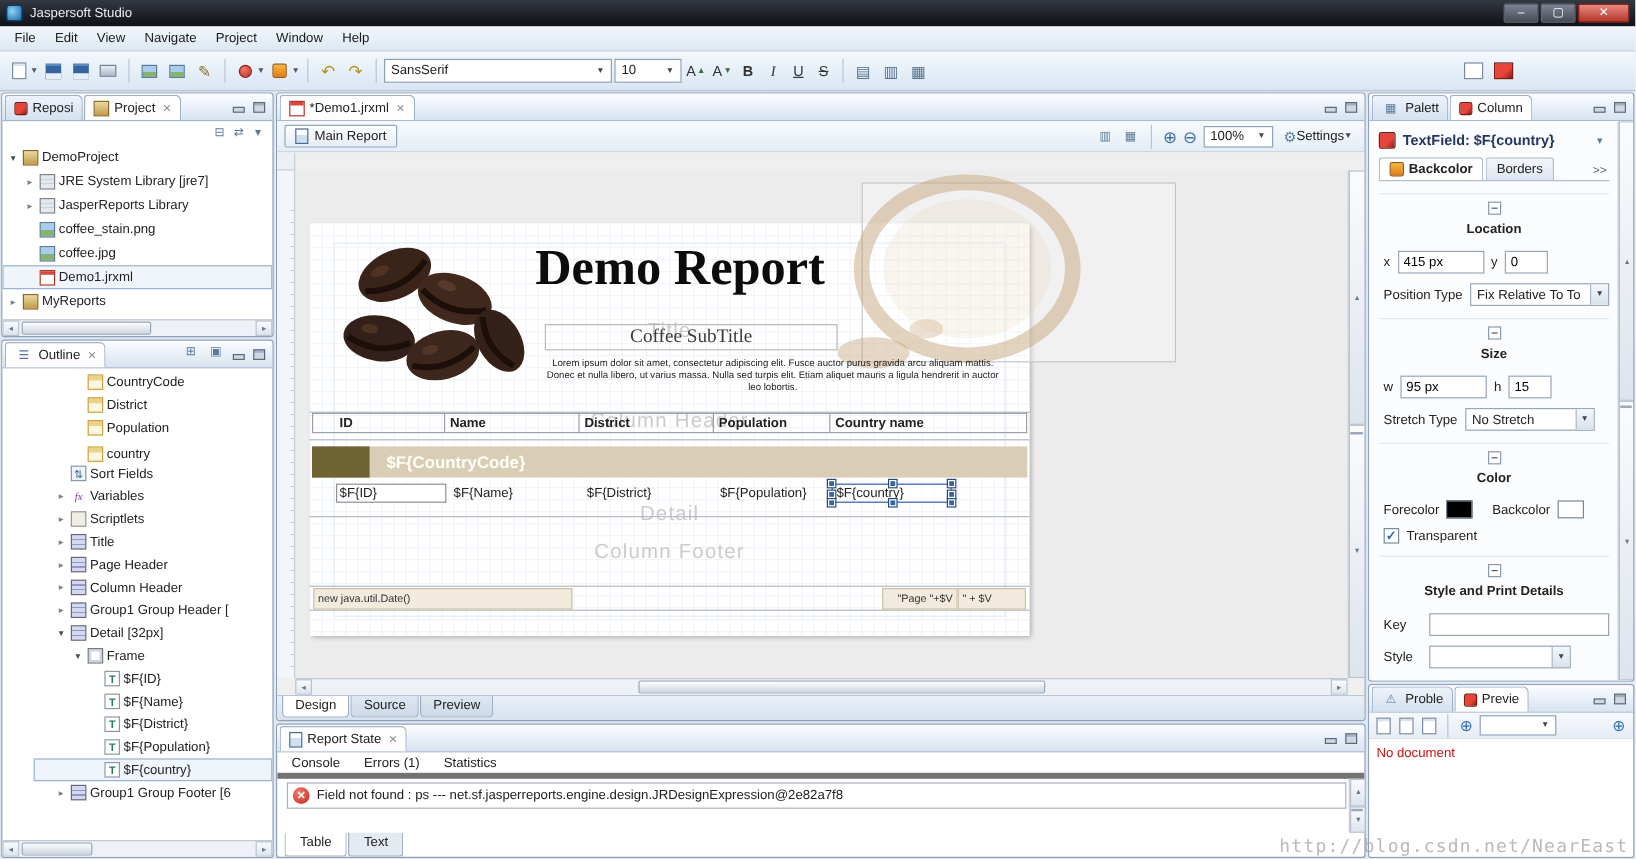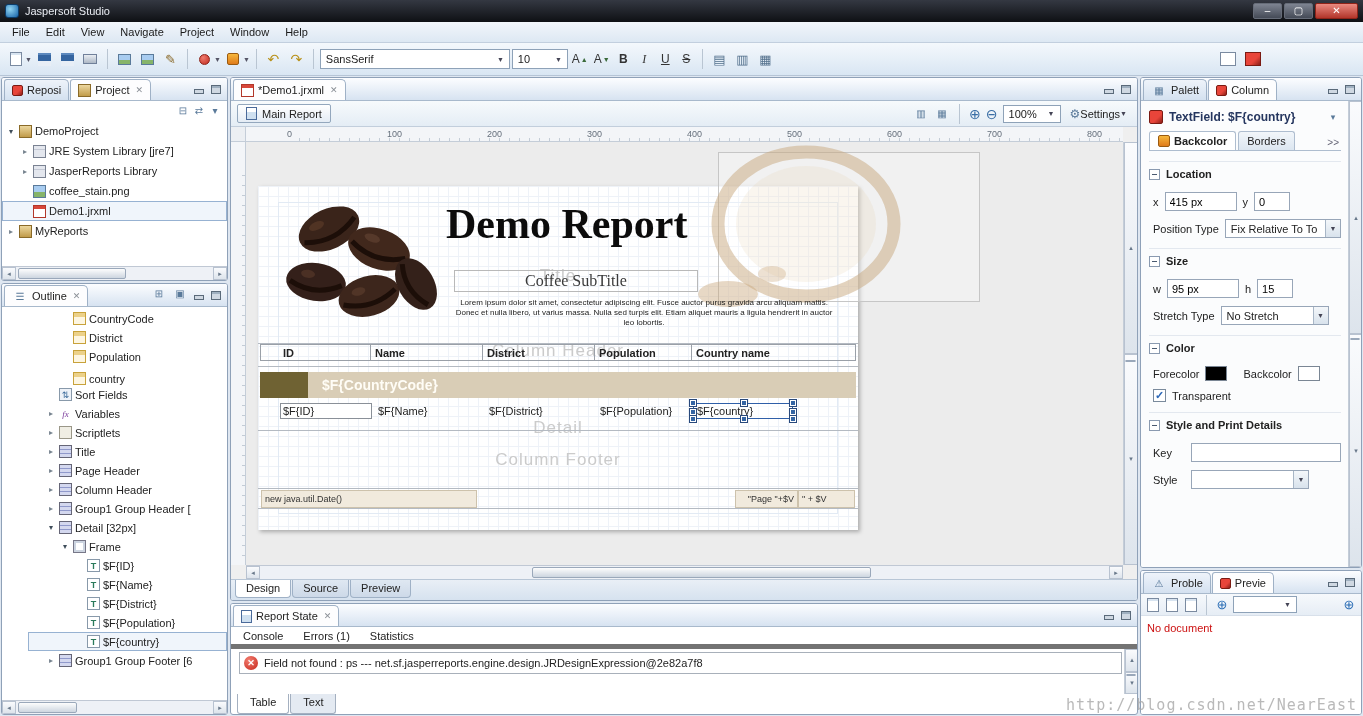--- a/index.html
+++ b/index.html
@@ -165,21 +165,21 @@
 .jss-icon { width:14px; height:14px; background:linear-gradient(135deg,#e8453a 60%,#8a1f18); border-radius:2px; border:1px solid #7a1a12; flex:none; }
 .jss-icon.small { width:11px; height:11px; }
 .pin::after { content:"▾"; font-size:9px; color:#5a7a9a; }
 .ptabs { display:flex; align-items:flex-end; gap:2px; border-bottom:1px solid #aebdcf; }
 .ptab { display:flex; align-items:center; gap:4px; padding:3px 8px; border:1px solid #aebdcf; border-bottom:none; border-radius:3px 3px 0 0; background:linear-gradient(#f2f6fa,#dce6f0); }
 .ptab.active { background:#fff; font-weight:bold; }
 .paint-icon { width:12px; height:12px; background:linear-gradient(#f6b73c,#e07b1a); border:1px solid #9a5a10; border-radius:2px; flex:none; }
 .overflow { margin-left:auto; color:#667; font-size:10px; padding:0 2px 2px 0; }
 .sect { border-top:1px solid #e3e8ef; margin-top:10px; padding-top:2px; }
 .sect:first-of-type { border-top:none; margin-top:4px; }
-.sect-h { display:flex; align-items:center; gap:6px; font-weight:bold; font-size:11px; padding:4px 0; }
+.sect-h { display:flex; align-items:center; gap:6px; font-weight:bold; font-size:11px; padding:4px 0;flex-direction:column; }
 .collapse { width:11px; height:11px; border:1px solid #8a9ab0; background:#fff; position:relative; flex:none; }
 .collapse::after { content:""; position:absolute; left:2px; right:2px; top:4px; height:1px; background:#4a5a70; }
 .frow { display:flex; align-items:center; gap:6px; margin:8px 0 8px 4px; }
 .flabel { white-space:nowrap; }
 .inp { border:1px solid #98a6b8; background:#fff; height:19px; font:11px "Liberation Sans",sans-serif; padding:0 4px; }
 .fcombo { border:1px solid #98a6b8; background:#fff; height:19px; display:flex; align-items:center; padding-left:5px; gap:4px; overflow:hidden; white-space:nowrap; }
 .fcombo .txt { overflow:hidden; text-overflow:ellipsis; }
 .fcombo .cbtn { margin-left:auto; width:15px; height:17px; background:linear-gradient(#f4f7fa,#d8e2ec); border-left:1px solid #a8b6c6; font-size:7px; display:flex; align-items:center; justify-content:center; color:#445; flex:none; }
 .swatch { width:22px; height:15px; border:1px solid #7a8694; }
 .cbox { width:13px; height:13px; border:1px solid #7a8a9c; background:#fff; display:flex; align-items:center; justify-content:center; color:#2d68b8; font-size:11px; font-weight:bold; flex:none; }
@@ -334,20 +334,25 @@
               <span class="ti ti-library"></span>
               <span>JasperReports Library</span>
             </div>
 
             <div class="trow" style="padding-left: 18px;">
               <span class="arrow" data-arrow="none"></span>
               <span class="ti ti-image"></span>
               <span>coffee_stain.png</span>
             </div>
 
+            <div class="trow" style="padding-left: 18px;">
+              <span class="arrow" data-arrow="none"></span>
+              <span class="ti ti-image"></span>
+              <span>coffee.jpg</span>
+            </div>
 
             <div class="trow selected" style="padding-left: 18px;">
               <span class="arrow" data-arrow="none"></span>
               <span class="ti ti-jrxml"></span>
               <span>Demo1.jrxml</span>
             </div>
 
             <div class="trow" style="padding-left: 4px;">
               <span class="arrow" data-arrow="collapsed"></span>
               <span class="ti ti-project"></span>
@@ -534,23 +539,20 @@
             </div>
             <div class="settings-btn">
               <span class="gear"></span>
               <span>Settings</span>
               <span class="caret">▼</span>
             </div>
           </div>
         </div>
         <div class="ebody">
           <div class="corner"></div>
-          <div class="hruler">
-            
-          <span class="rl">0</span><span class="rl">100</span><span class="rl">200</span><span class="rl">300</span><span class="rl">400</span><span class="rl">500</span><span class="rl">600</span><span class="rl">700</span><span class="rl">800</span></div>
           <div class="vruler"></div>
           <div class="canvas">
             <div class="page">
               <div class="pmargin"></div>
 
               <div class="wmark" style="top:80px;">Title</div>
 
               <svg class="beans" width="165" height="138" viewBox="0 0 165 138">
                 <g transform="translate(55,35) rotate(-25)">
                   <ellipse rx="32" ry="20" fill="#3a241a"></ellipse>

